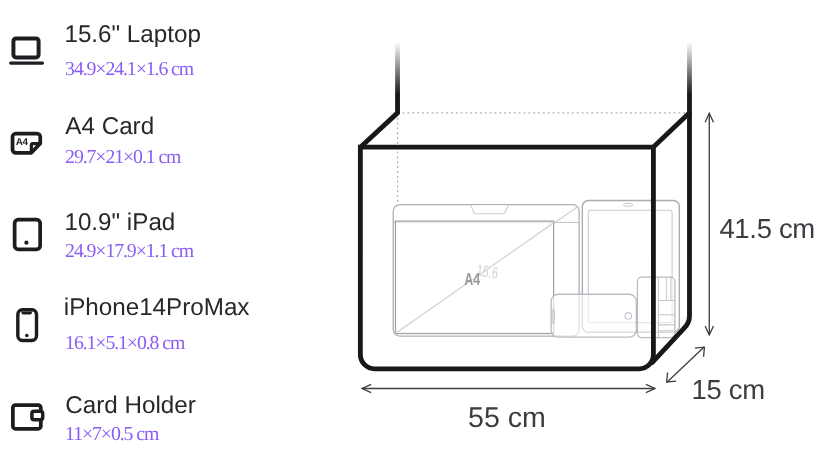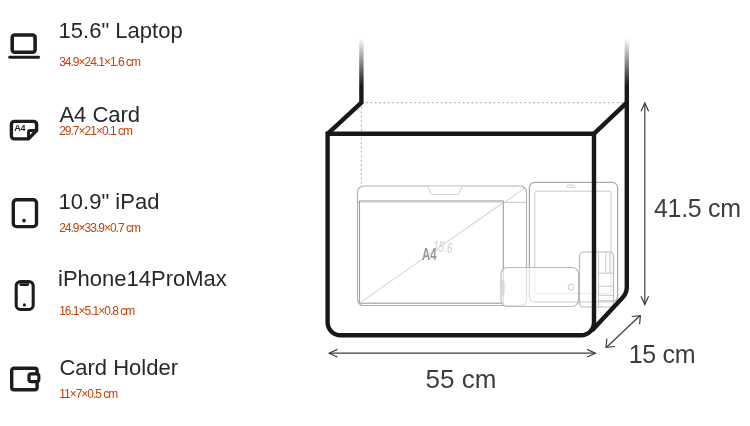--- a/index.html
+++ b/index.html
@@ -1,20 +1,20 @@
 <!DOCTYPE html>
 <html><head>
 <meta charset="utf-8">
 <style>
   html,body{margin:0;padding:0;}
   body{width:750px;height:426px;background:#fff;position:relative;overflow:hidden;
        font-family:"Liberation Sans",sans-serif;}
   .abs{position:absolute;}
   .title{font-size:22px;line-height:22px;color:#26282c;white-space:nowrap;}
-  .sub{font-size:12px;line-height:18px;color:#c2410c;letter-spacing:-1px;white-space:nowrap;}
+  .sub{font-size:18px;line-height:18px;color:#8b5cf6;letter-spacing:-1px;white-space:nowrap;font-family:Liberation Serif, serif;}
 </style>
 </head>
 <body>
 
 <svg class="abs" style="left:6px;top:30px" width="38" height="32" viewBox="0 0 38 32">
   <rect x="6.2" y="5" width="22.9" height="17.2" rx="2.4" fill="none" stroke="#1b1d20" stroke-width="3.6"></rect>
   <line x1="3.7" y1="27.3" x2="32.6" y2="27.3" stroke="#1b1d20" stroke-width="2.9" stroke-linecap="round"></line>
 </svg>
 
 <div class="abs title" style="left:58.6px;top:19.7px">15.6" Laptop</div>
@@ -22,30 +22,30 @@
 <div class="abs sub" style="left:59.2px;top:53.1px">34.9×24.1×1.6 cm</div>
 
 <svg class="abs" style="left:6px;top:118px" width="40" height="30" viewBox="0 0 40 30">
   <path d="M8.4 3.4 H27.6 a3 3 0 0 1 3 3 V12.5 L22.5 20.9 H8.4 a3 3 0 0 1 -3 -3 V6.4 a3 3 0 0 1 3 -3 Z" fill="none" stroke="#1b1d20" stroke-width="3.4" stroke-linejoin="round"></path>
   <path d="M30.6 12.5 H23.9 a1.4 1.4 0 0 0 -1.4 1.4 V20.9" fill="none" stroke="#1b1d20" stroke-width="2.9" stroke-linejoin="round"></path>
   <text x="8.3" y="13.4" font-size="9" font-weight="bold" fill="#1b1d20" letter-spacing="-0.4">A4</text>
 </svg>
 
 <div class="abs title" style="left:59.4px;top:103.5px">A4 Card</div>
 
-<div class="abs sub" style="left:59.2px;top:122px">29.7×21×0.1 cm</div>
+<div class="abs sub" style="left:59.2px;top:133px">29.7×21×0.1 cm</div>
 
 <svg class="abs" style="left:8px;top:194px" width="32" height="36" viewBox="0 0 32 36">
   <rect x="5.3" y="5.7" width="23.2" height="26.9" rx="3.2" fill="none" stroke="#1b1d20" stroke-width="3.4"></rect>
   <circle cx="16" cy="26.6" r="1.9" fill="#1b1d20"></circle>
 </svg>
 
 <div class="abs title" style="left:58.6px;top:190.5px">10.9" iPad</div>
 
-<div class="abs sub" style="left:59.2px;top:219px">24.9×33.9×0.7 cm</div>
+<div class="abs sub" style="left:59.2px;top:219px">24.9×17.9×1.1 cm</div>
 
 <svg class="abs" style="left:12px;top:276px" width="26" height="40" viewBox="0 0 26 40">
   <rect x="4.2" y="5.6" width="17" height="27.9" rx="4.2" fill="none" stroke="#1b1d20" stroke-width="3.1"></rect>
   <path d="M7.5 7.2 h9.5 v1.2 a1.6 1.6 0 0 1 -1.6 1.6 h-6.3 a1.6 1.6 0 0 1 -1.6 -1.6 Z" fill="#1b1d20"></path>
   <circle cx="12.4" cy="28.9" r="1.6" fill="#1b1d20"></circle>
 </svg>
 
 <div class="abs title" style="left:58px;top:268px">iPhone14ProMax</div>
 
 <div class="abs sub" style="left:59.2px;top:301.5px">16.1×5.1×0.8 cm</div>

